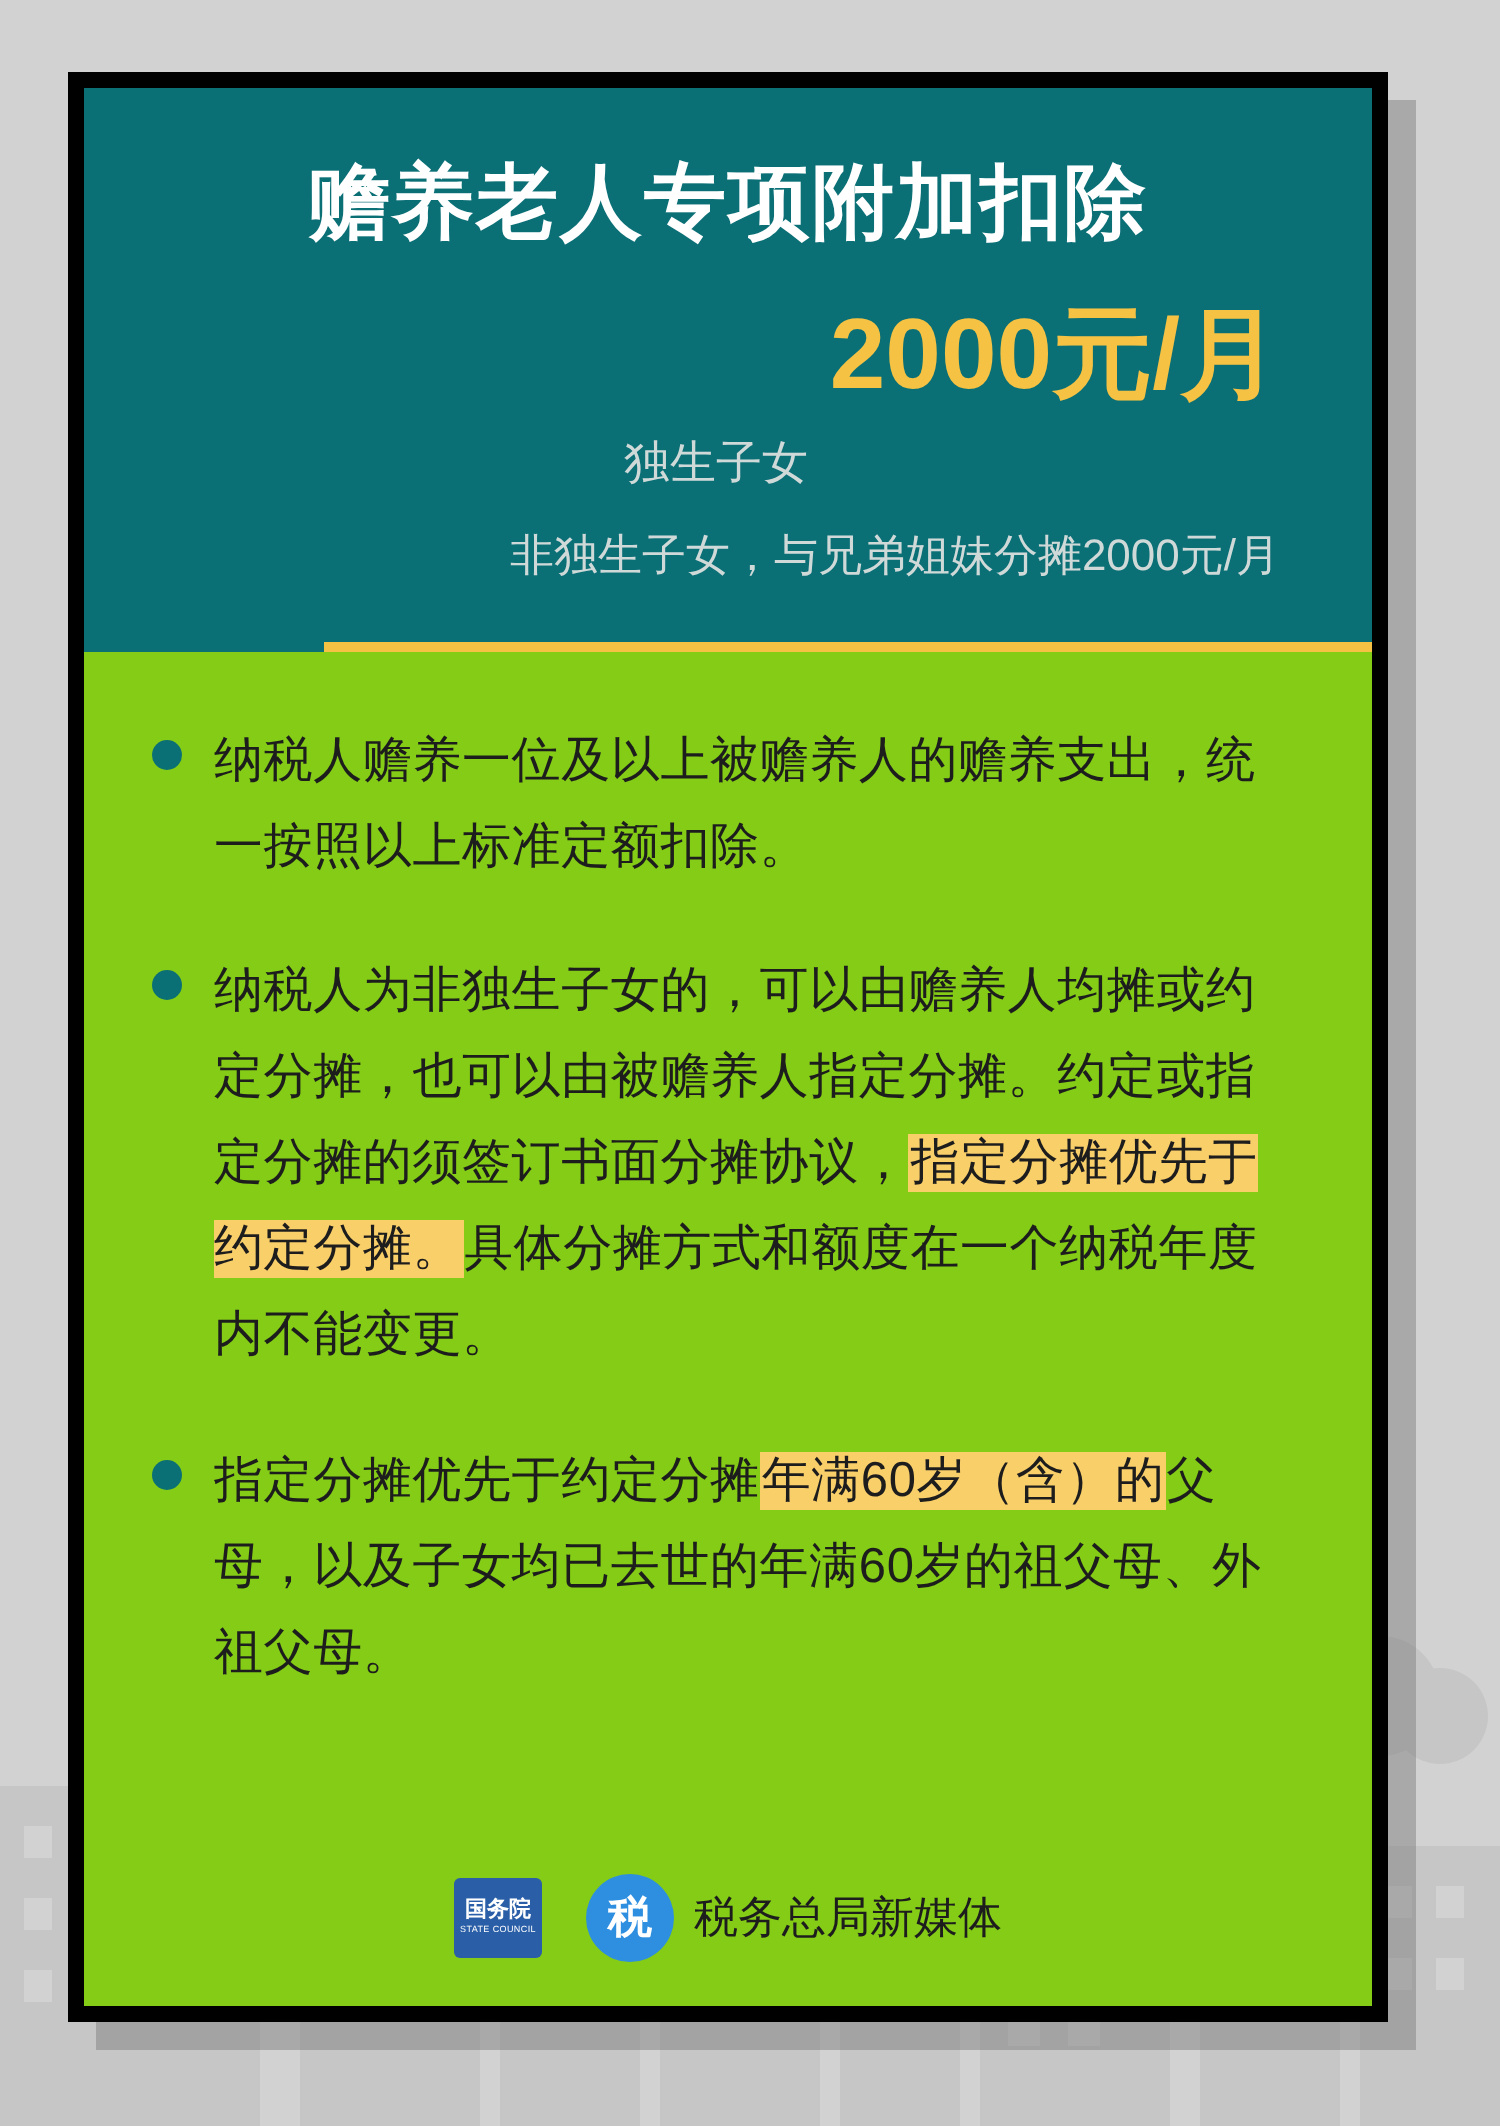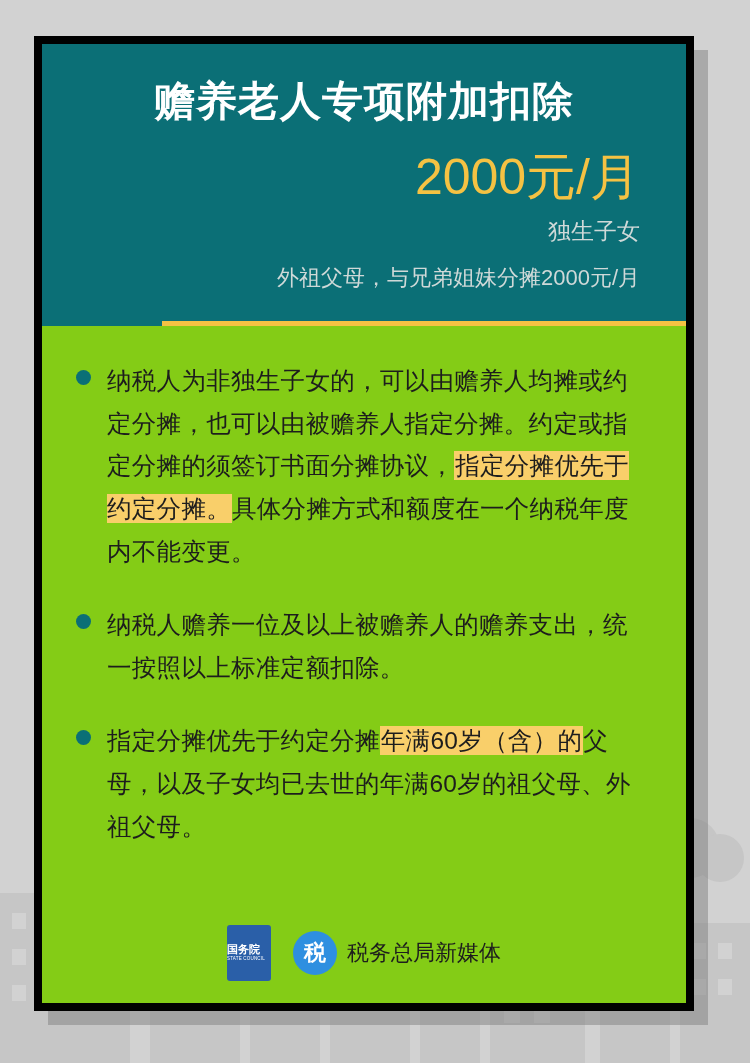--- a/index.html
+++ b/index.html
@@ -63,29 +63,29 @@
     font-size: 41px;
     font-weight: bold;
     text-align: center;
     letter-spacing: 1px;
     line-height: 1.15;
     margin-bottom: 26px;
   }
   .amount-primary {
     color: #f5c243;
     font-size: 50px;
-    font-weight: normal;
+    font-weight: bold;
     text-align: right;
     line-height: 1.05;
     padding-right: 12px;
   }
   .amount-sub {
     color: #cfd9d8;
     font-size: 23px;
-    text-align: right;
+    text-align: center;
     padding-right: 12px;
     margin-top: 12px;
   }
   .amount-secondary {
     color: #f5c243;
     font-size: 41px;
     font-weight: bold;
     text-align: right;
     padding-right: 12px;
     margin-top: 28px;
@@ -152,29 +152,29 @@
     gap: 22px;
     padding: 6px 0 22px 0;
   }
   .footer-entry {
     display: flex;
     align-items: center;
     gap: 10px;
   }
   .logo-gov {
     width: 44px;
-    height: 56px;
+    height: 40px;
     background: #2a5fa8;
     color: #ffffff;
     font-size: 11px;
     font-weight: bold;
     line-height: 1.05;
     display: flex;
     flex-direction: column;
-    align-items: flex-start;
+    align-items: center;
     justify-content: center;
     border-radius: 3px;
     text-align: center;
   }
   .logo-gov .en {
     font-size: 4.5px;
     font-weight: normal;
     letter-spacing: 0.2px;
     margin-top: 2px;
   }
@@ -279,38 +279,38 @@
   </svg>
 </div>
 
 <div class="poster">
   <div class="poster-inner">
 
     <div class="header">
       <div class="title">赡养老人专项附加扣除</div>
       <div class="amount-primary">2000元/月</div>
       <div class="amount-sub">独生子女</div>
-      <div class="amount-secondary-sub">外祖父母，与兄弟姐妹分摊2000元/月</div>
+      <div class="amount-secondary-sub">非独生子女，与兄弟姐妹分摊2000元/月</div>
     </div>
 
     <div class="rule-bar">
       <div class="left"></div>
       <div class="right"></div>
     </div>
 
     <div class="body">
 
       <div class="item">
         <span class="bullet"></span>
-        <div class="item-text"><span>纳税人为非独生子女的，可以由赡养人均摊或约定分摊，也可以由被赡养人指定分摊。约定或指定分摊的须签订书面分摊协议，</span><span class="hl">指定分摊优先于约定分摊。</span><span>具体分摊方式和额度在一个纳税年度内不能变更。</span></div>
+        <div class="item-text"><span>纳税人赡养一位及以上被赡养人的赡养支出，统一按照以上标准定额扣除。</span></div>
       </div>
 
       <div class="item">
         <span class="bullet"></span>
-        <div class="item-text"><span>纳税人赡养一位及以上被赡养人的赡养支出，统一按照以上标准定额扣除。</span></div>
+        <div class="item-text"><span>纳税人为非独生子女的，可以由赡养人均摊或约定分摊，也可以由被赡养人指定分摊。约定或指定分摊的须签订书面分摊协议，</span><span class="hl">指定分摊优先于约定分摊。</span><span>具体分摊方式和额度在一个纳税年度内不能变更。</span></div>
       </div>
 
       <div class="item">
         <span class="bullet"></span>
         <div class="item-text"><span>指定分摊优先于约定分摊</span><span class="hl">年满60岁（含）的</span><span>父母，以及子女均已去世的年满60岁的祖父母、外祖父母。</span></div>
       </div>
 
     </div>
 
     <div class="footer">

